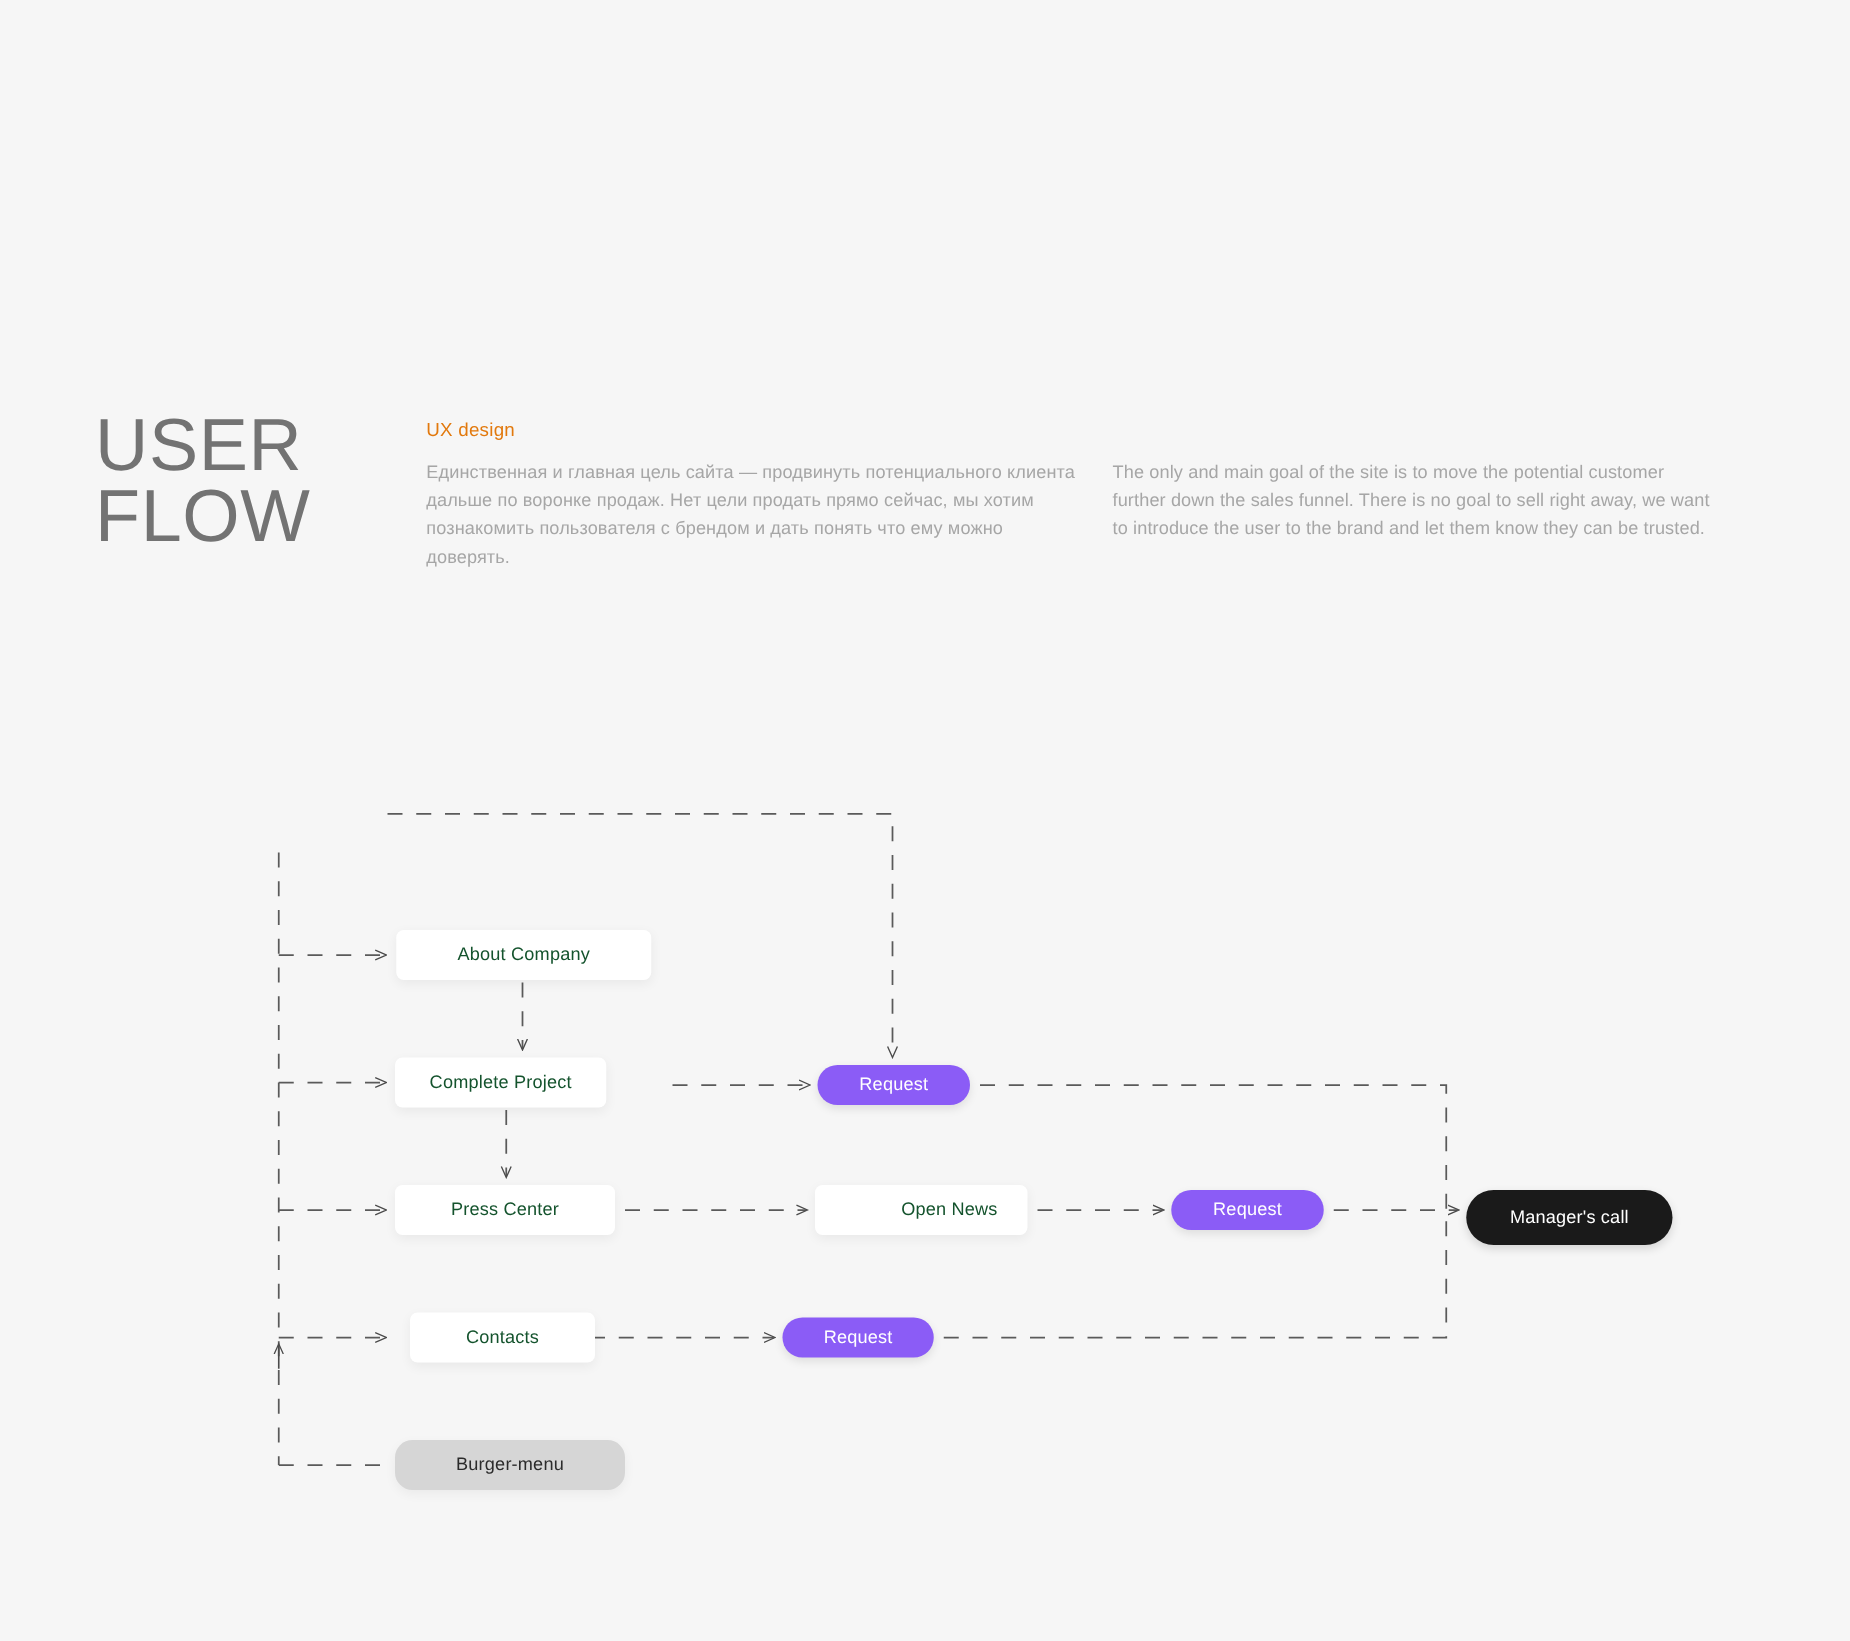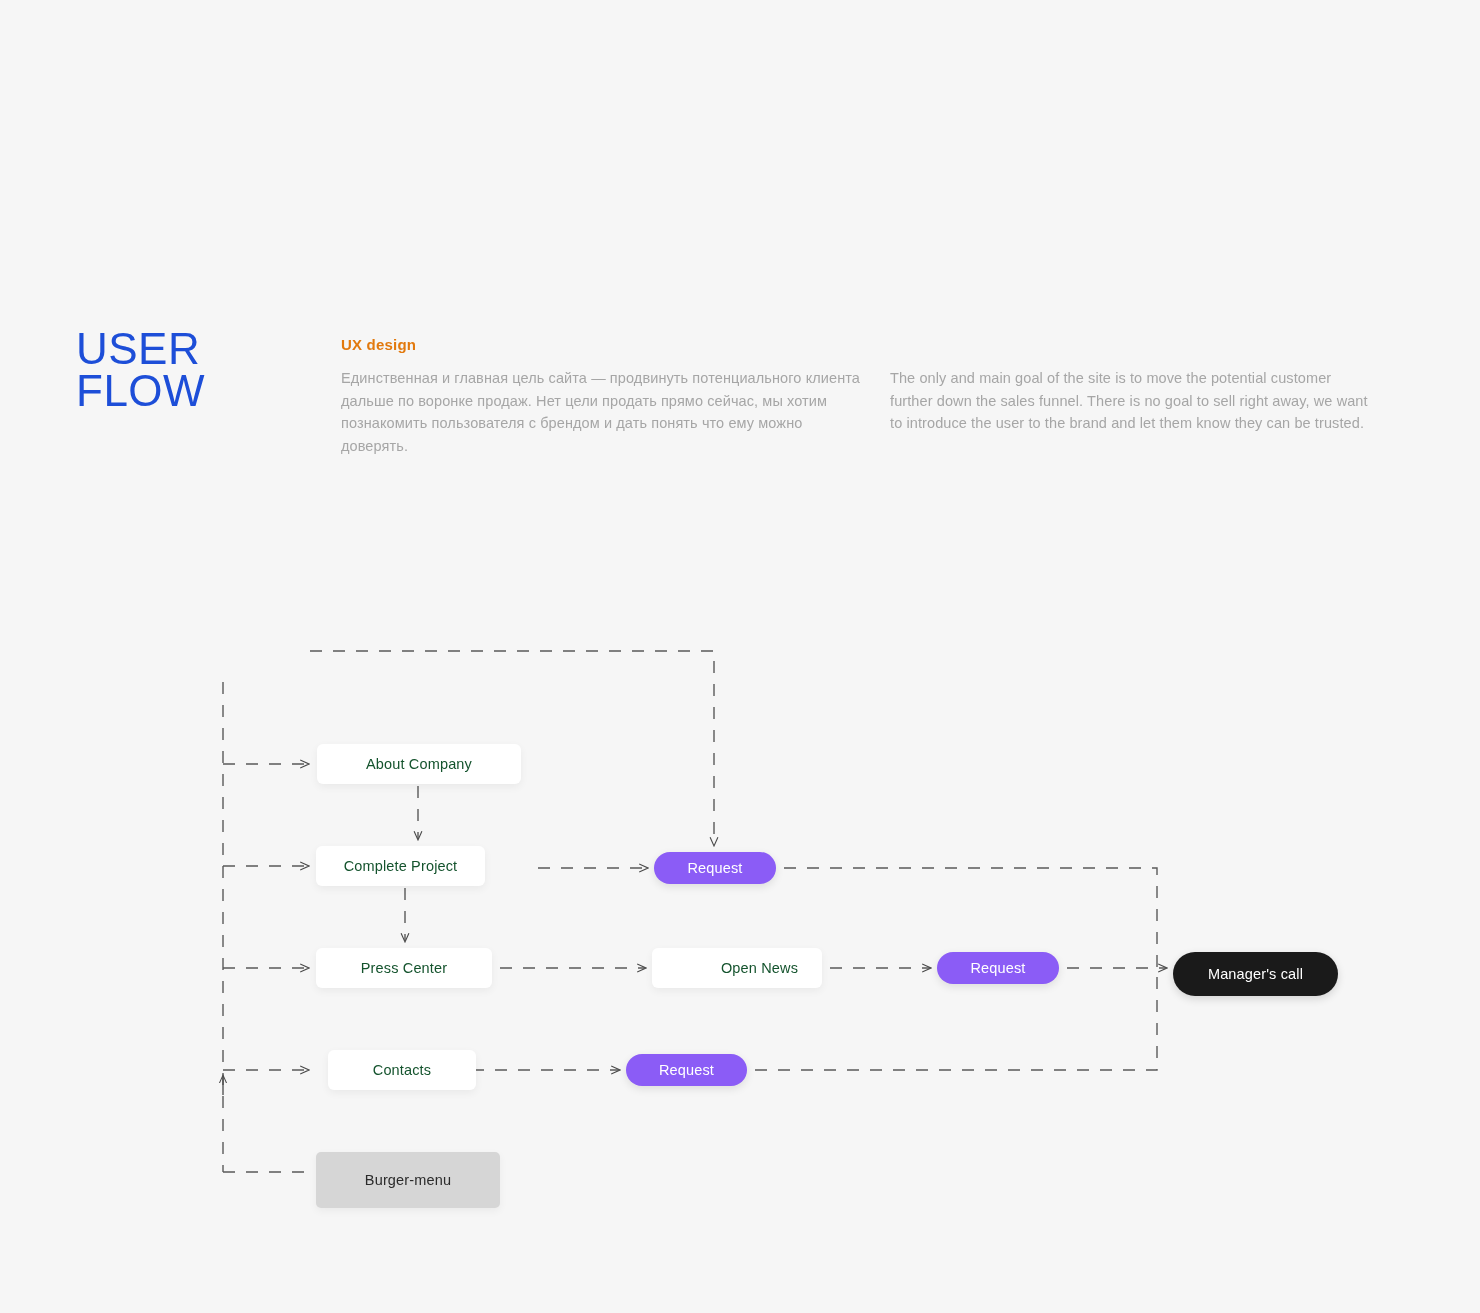--- a/index.html
+++ b/index.html
@@ -18,34 +18,34 @@
   
   #header-area {
     position: absolute;
     left: 0; top: 0;
     width: 1480px; height: 520px;
   }
   #page-title {
     position: absolute;
     left: 76px;
     top: 328px;
-    font-size: 44px;
+    font-size: 59px;
     line-height: 0.96;
     font-weight: 300;
     letter-spacing: 0.5px;
-    color: #1d4ed8;
+    color: #737373;
     font-family: "Liberation Sans", sans-serif;
     white-space: pre-line;
   }
   #ux-label {
     position: absolute;
     left: 341px;
     top: 336px;
     font-size: 15px;
-    font-weight: 700;
+    font-weight: 400;
     color: #e2790d;
     letter-spacing: 0.2px;
   }
   .para {
     position: absolute;
     font-size: 14.5px;
     line-height: 22.5px;
     color: #a6a6a6;
     letter-spacing: 0.1px;
   }
@@ -194,17 +194,17 @@
   </div>
 
   <div class="node node-white" style="left:316px; top:1050px; width:148px; height:40px;margin-left:12px;">
     <span>Contacts</span>
   </div>
 
   <div class="node node-orange" style="left:626px; top:1054px; width:121px; height:32px;">
     <span>Request</span>
   </div>
 
-  <div class="node node-gray" style="left:316px; top:1152px; width:184px; height:56px;">
+  <div class="node node-gray" style="left:316px; top:1152px; width:184px; height:40px;border-radius:14px;">
     <span>Burger-menu</span>
   </div>
 
 </div>
 
 </body></html>

